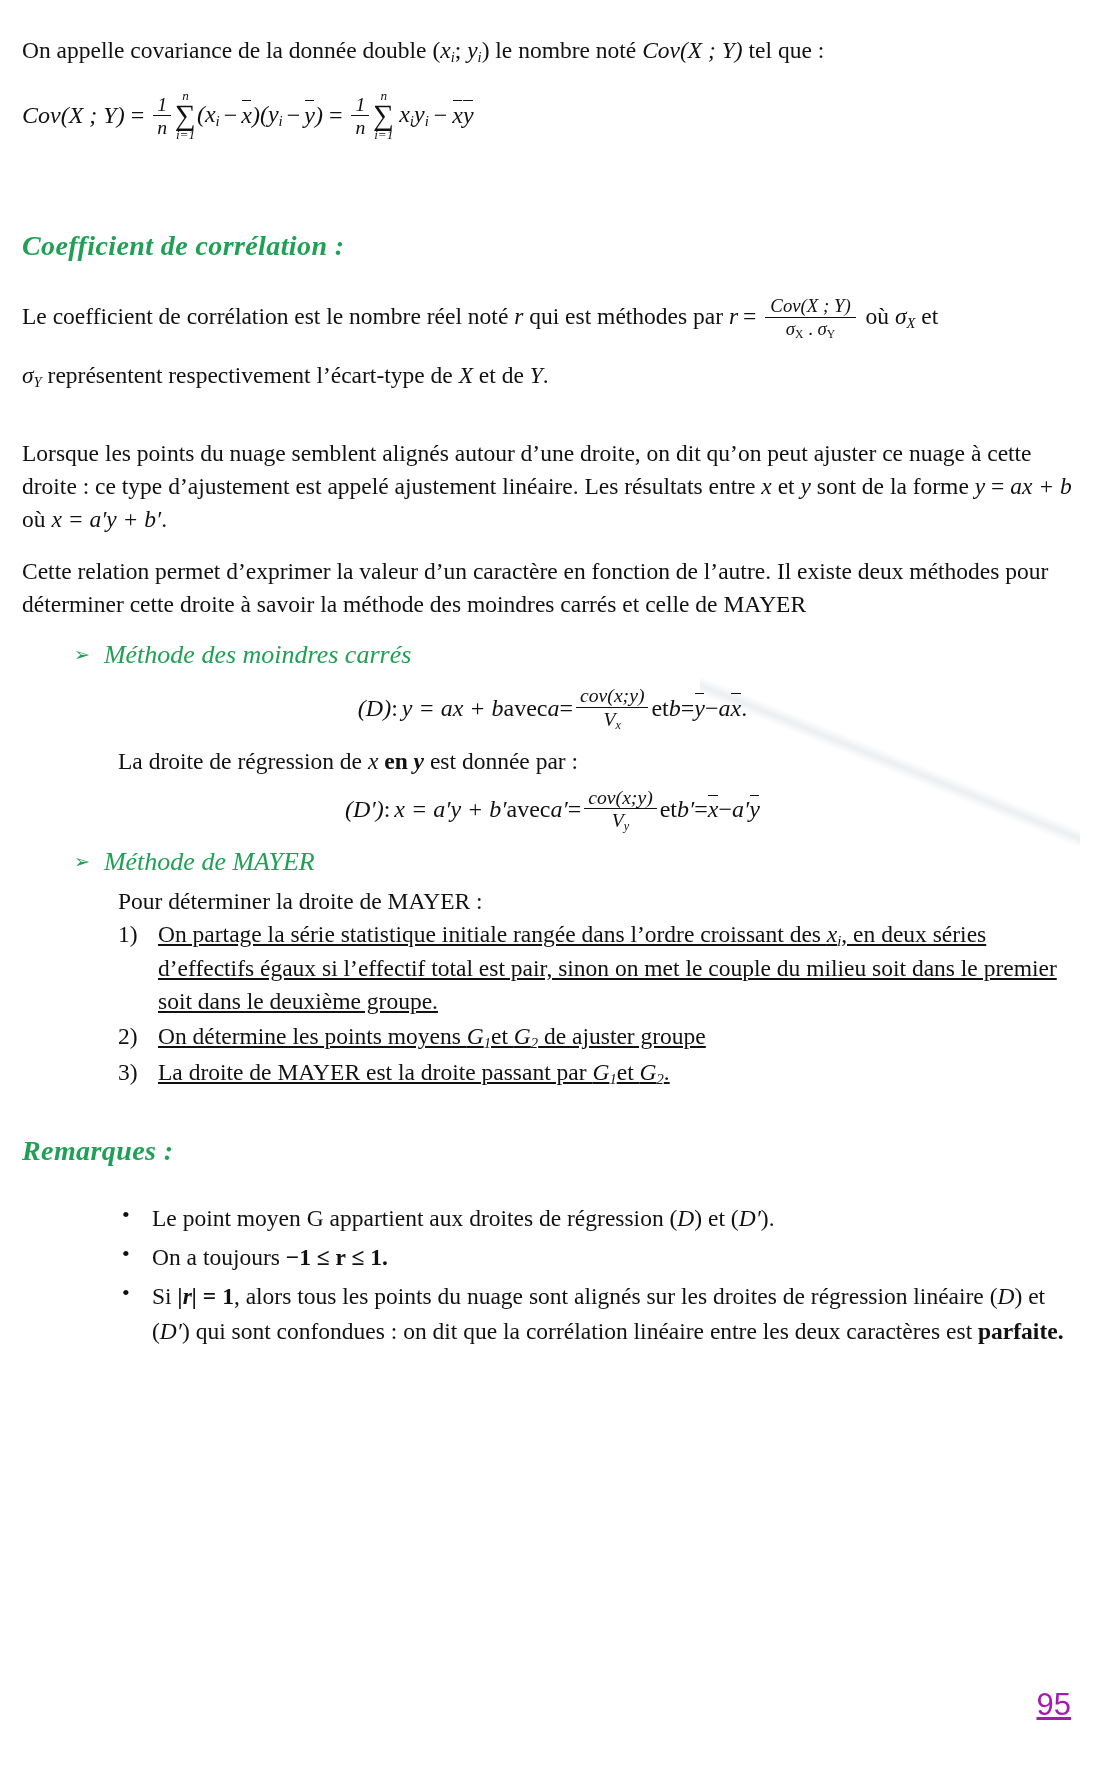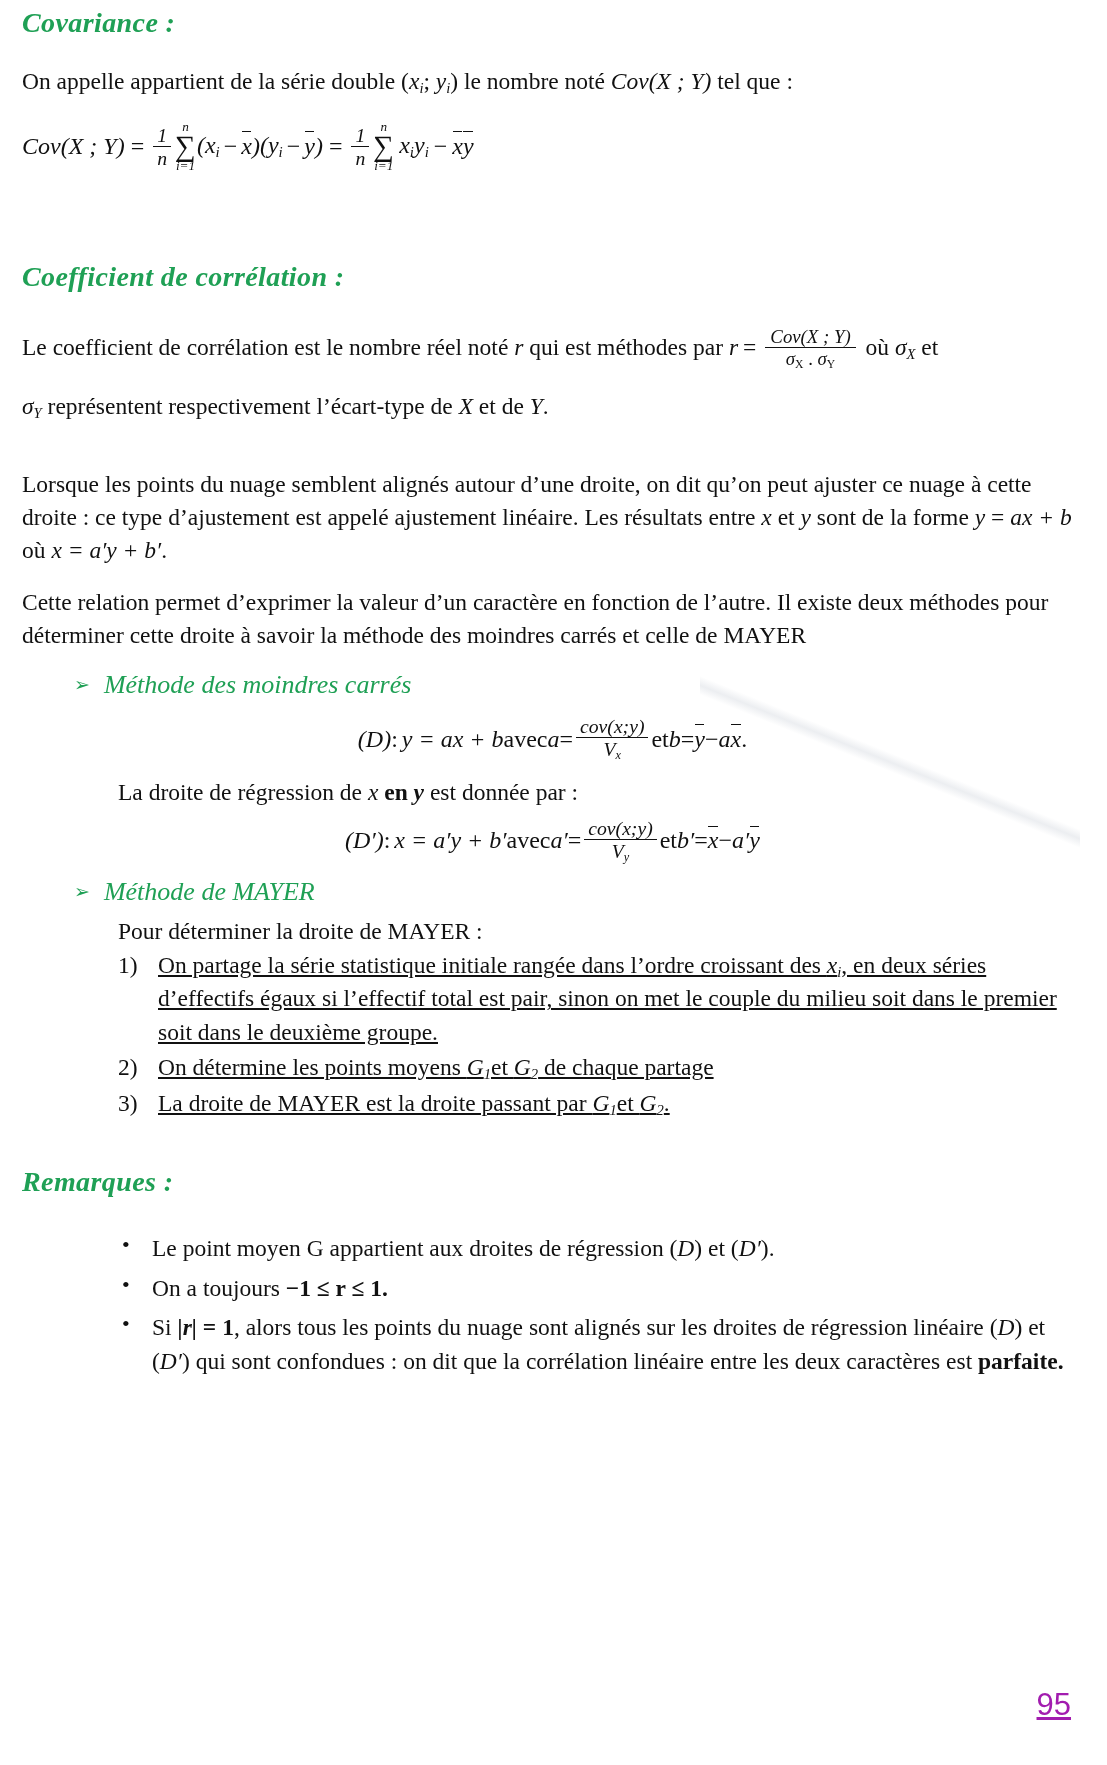--- a/index.html
+++ b/index.html
@@ -206,26 +206,25 @@
 </style>
 </head>
 <body>
 
 <div class="page">
   <div class="scan-streak"></div>
 
   <div class="content">
 
     <div class="sp-8"></div>
-    <h2 class="h-green">Covariance :</h2>
 
     <div class="sp-26"></div>
 
     <p class="body-text">
-      <span>On appelle appartient de la série double (</span><span class="mi"><span>x</span><sub>i</sub></span><span>; </span><span class="mi"><span>y</span><sub>i</sub></span><span>) le nombre noté </span><span class="mi">Cov(X ; Y)</span><span> tel que :</span>
+      <span>On appelle covariance de la donnée double (</span><span class="mi"><span>x</span><sub>i</sub></span><span>; </span><span class="mi"><span>y</span><sub>i</sub></span><span>) le nombre noté </span><span class="mi">Cov(X ; Y)</span><span> tel que :</span>
     </p>
 
     <div class="sp-22"></div>
 
     <div class="math">
       <span>Cov</span>
         <span>(X ; Y)</span>
       <span class="rm" style="margin:0 6px">=</span>
       <span class="frac">
         <span class="num">1</span>
@@ -366,21 +365,21 @@
 
     <p class="body-text indent-1">Pour  déterminer la droite de MAYER :</p>
 
     <ol class="num-list">
       <li>
         <span class="marker">1)</span>
         <span class="txt"><span>On partage la série statistique initiale  rangée dans l’ordre croissant des </span><span class="mi"><span>x</span><sub>i</sub></span><span>, en deux séries d’effectifs égaux si l’effectif total est pair, sinon on met le couple du milieu soit dans le premier soit dans le deuxième groupe.</span></span>
       </li>
       <li>
         <span class="marker">2)</span>
-        <span class="txt"><span>On détermine les points moyens </span><span class="mi"><span>G</span><sub>1</sub></span><span>et </span><span class="mi"><span>G</span><sub>2</sub></span><span> de chaque partage</span></span>
+        <span class="txt"><span>On détermine les points moyens </span><span class="mi"><span>G</span><sub>1</sub></span><span>et </span><span class="mi"><span>G</span><sub>2</sub></span><span> de ajuster groupe</span></span>
       </li>
       <li>
         <span class="marker">3)</span>
         <span class="txt"><span>La droite de MAYER est la droite passant par </span><span class="mi"><span>G</span><sub>1</sub></span><span>et </span><span class="mi"><span>G</span><sub>2</sub></span><span>.</span></span>
       </li>
     </ol>
 
     <div class="sp-44"></div>
 
     <h2 class="h-green">Remarques :</h2>

